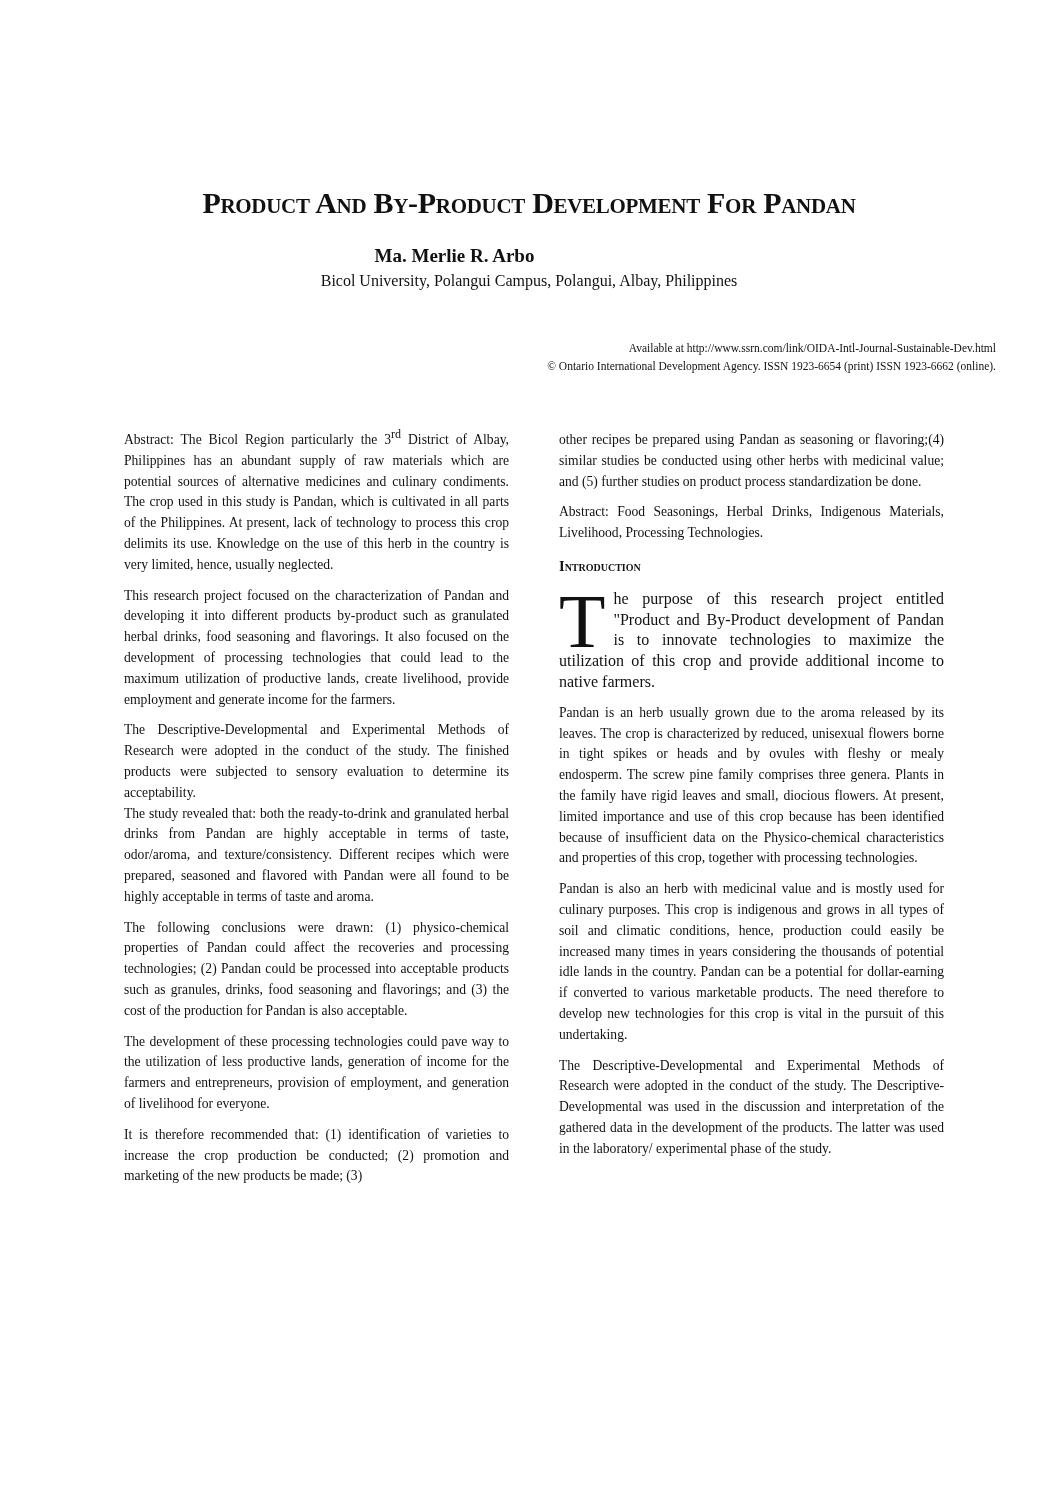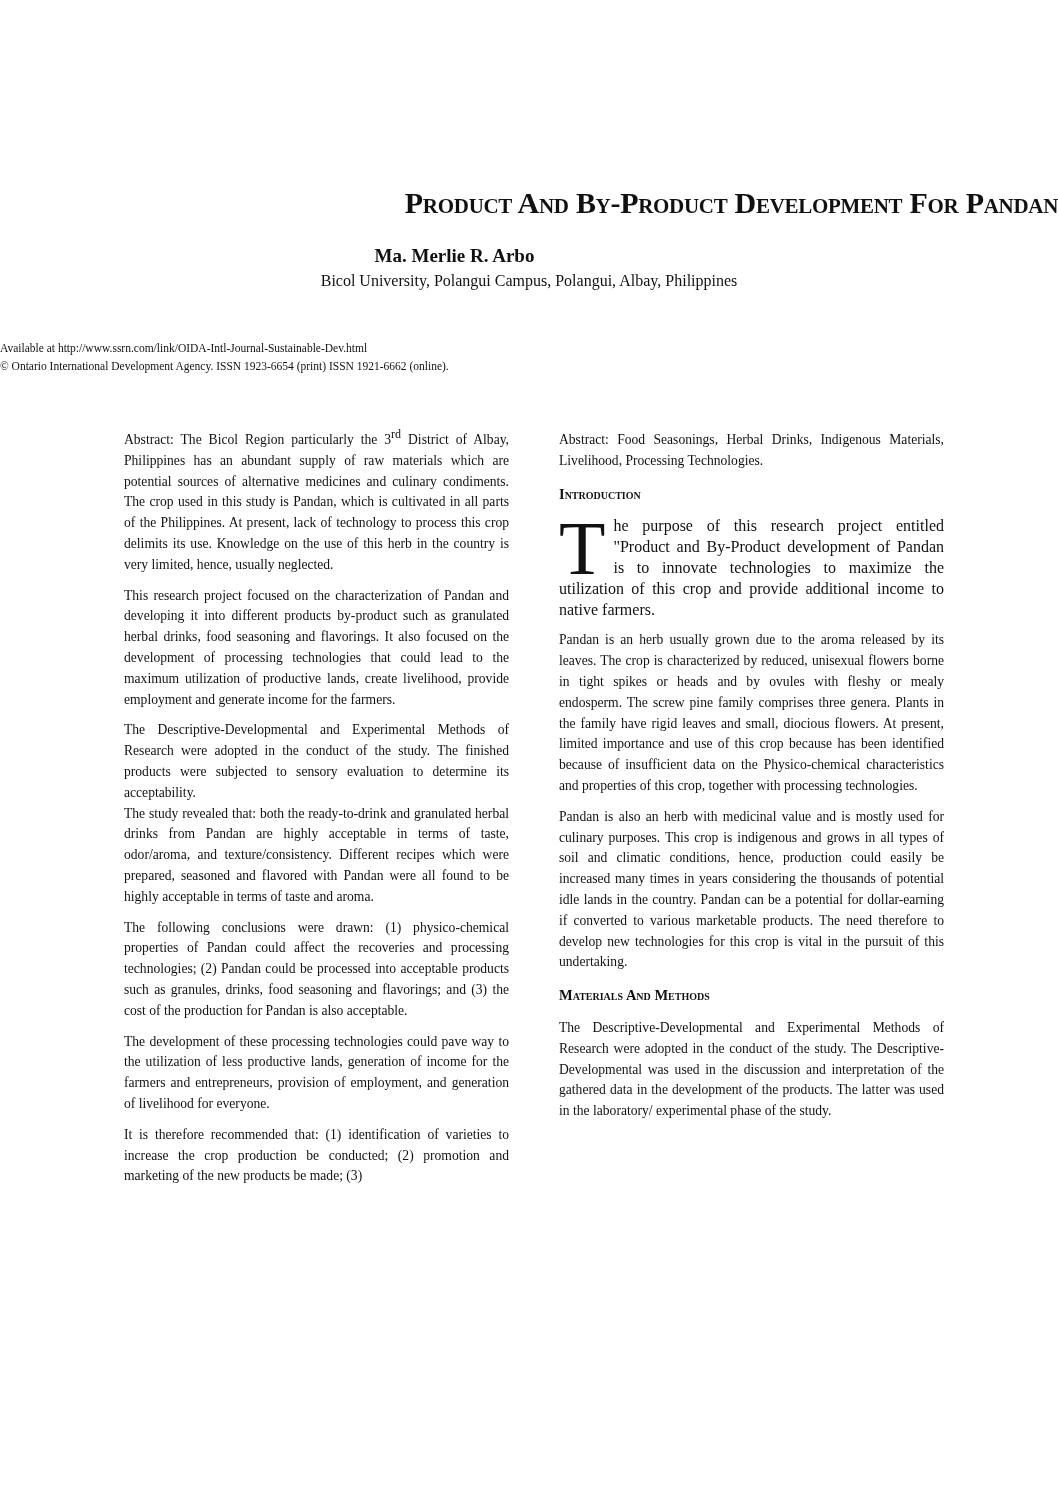--- a/index.html
+++ b/index.html
@@ -1,20 +1,20 @@
 <!DOCTYPE html>
 <html><head>
 <meta charset="utf-8">
 <style>
   html, body { margin: 0; padding: 0; background: #ffffff; }
   body { width: 1058px; height: 1497px; position: relative; overflow: hidden; color: #111; font-family: "Liberation Serif", "DejaVu Serif", serif; }
-  .title { position: absolute; top: 186px; left: 0; width: 1058px; text-align: right; font-size: 30px; font-weight: bold; font-variant: small-caps; letter-spacing: -0.3px; }
+  .title { position: absolute; top: 186px; left: 0; width: 1058px; text-align: center; font-size: 30px; font-weight: bold; font-variant: small-caps; letter-spacing: -0.3px; }
   .author { position: absolute; top: 245px; left: 0; width: 909px; text-align: center; font-size: 19px; font-weight: bold; }
   .affil { position: absolute; top: 270px; left: 0; width: 1058px; text-align: center; font-size: 16px; line-height: 21px; }
-  .avail { position: absolute; top: 339px; left: 0; width: 996px; text-align: left; font-size: 11.5px; line-height: 18px; }
+  .avail { position: absolute; top: 339px; left: 0; width: 996px; text-align: right; font-size: 11.5px; line-height: 18px; }
   .col { position: absolute; top: 430px; width: 385px; font-size: 13.6px; line-height: 20.8px; text-align: justify; }
   .col.left { left: 124px; }
   .col.right { left: 559px; }
   .col p { margin: 0 0 10px 0; }
   .col p.tight { margin-bottom: 0; }
   .sup { font-size: 12px; vertical-align: super; line-height: 0; }
   .heading { font-variant: small-caps; font-weight: bold; font-size: 14.5px; margin: 12px 0 12px 0; }
   .heading.center { text-align: left; }
   .intro { font-size: 16px; line-height: 20.8px; margin-bottom: 10px; }
   .dropcap { float: left; font-size: 76px; line-height: 58px; margin: 3px 8px 0 0; font-weight: normal; }
@@ -23,40 +23,40 @@
 </head>
 <body>
 
 <div class="title">Product And By-Product Development For Pandan</div>
 <div class="author">Ma. Merlie R. Arbo</div>
 <div class="affil">
   <div>Bicol University, Polangui Campus, Polangui, Albay, Philippines</div>
 </div>
 <div class="avail">
   <div>Available at http://www.ssrn.com/link/OIDA-Intl-Journal-Sustainable-Dev.html</div>
-  <div>© Ontario International Development Agency. ISSN 1923-6654 (print) ISSN 1921-6662 (online).</div>
+  <div>© Ontario International Development Agency. ISSN 1923-6654 (print) ISSN 1923-6662 (online).</div>
 </div>
 
 <div class="col left">
   <p>
     <b class="lbl">Abstract:</b><span> The Bicol Region particularly the 3</span><span class="sup">rd</span><span> District of Albay, Philippines has an abundant supply of raw materials which are potential sources of alternative medicines and culinary condiments. The crop used in this study is Pandan, which is cultivated in all parts of the Philippines. At present, lack of technology to process this crop delimits its use. Knowledge on the use of this herb in the country is very limited, hence, usually neglected.</span>
   </p>
   <p>This research project focused on the characterization of Pandan and developing it into different products by-product such as granulated herbal drinks, food seasoning and flavorings.  It also focused on the development of processing technologies that could lead to the maximum utilization of productive lands, create livelihood, provide employment and generate income for the farmers.</p>
   <p class="tight">The Descriptive-Developmental and Experimental Methods of Research were adopted in the conduct of the study. The finished products were subjected to sensory evaluation to determine its acceptability.</p>
   <p>The study revealed that: both the ready-to-drink and granulated herbal drinks from Pandan are highly acceptable in terms of taste, odor/aroma, and texture/consistency. Different recipes which were prepared, seasoned and flavored with Pandan were all found to be highly acceptable in terms of taste and aroma.</p>
   <p>The following conclusions were drawn: (1) physico-chemical properties of Pandan could affect the recoveries and processing technologies; (2) Pandan could be processed into acceptable products such as granules, drinks, food seasoning and flavorings; and (3) the cost of the production for Pandan is also acceptable.</p>
   <p>The development of these processing technologies could pave way to the utilization of less productive lands, generation of income for the farmers and entrepreneurs, provision of employment, and generation of livelihood for everyone.</p>
   <p>It is therefore recommended that: (1) identification of varieties to increase the crop production be conducted; (2) promotion and marketing of the new products be made; (3)</p>
 </div>
 
 <div class="col right">
+  <p>other recipes be prepared using Pandan as seasoning or flavoring;(4) similar studies be conducted using other herbs with medicinal value; and (5) further studies on product process standardization be done.</p>
   <p>
     <b class="lbl">Abstract:</b><span> Food Seasonings, Herbal Drinks, Indigenous Materials, Livelihood, Processing Technologies.</span>
   </p>
   <div class="heading center">Introduction</div>
   <p class="intro">
     <span class="dropcap">T</span><span>he purpose of this research project entitled "Product and By-Product development of Pandan is to innovate technologies to maximize the utilization of this crop and provide additional income to native farmers.</span>
   </p>
   <p>Pandan is an herb usually grown due to the aroma released by its leaves. The crop is characterized by reduced, unisexual flowers borne in tight spikes or heads and by ovules with fleshy or mealy endosperm. The screw pine family comprises three genera. Plants in the family have rigid leaves and small, diocious flowers. At present, limited importance and use of this crop because has been identified because of insufficient data on the Physico-chemical characteristics and properties of this crop, together with processing technologies.</p>
   <p>Pandan is also an herb with medicinal value and is mostly used for culinary purposes. This crop is indigenous and grows in all types of soil and climatic conditions, hence, production could easily be increased many times in years considering the thousands of potential idle lands in the country. Pandan can be a potential for dollar-earning if converted to various marketable products. The need therefore to develop new technologies for this crop is vital in the pursuit of this undertaking.</p>
-  <div class="heading">Materials And Methods</div>
   <p>The Descriptive-Developmental and Experimental Methods of  Research were adopted in the conduct of the study. The Descriptive-Developmental was used in the discussion and interpretation of the gathered data in the development of the products. The latter was used in the laboratory/ experimental phase of the study.</p>
 </div>
 
 </body></html>

